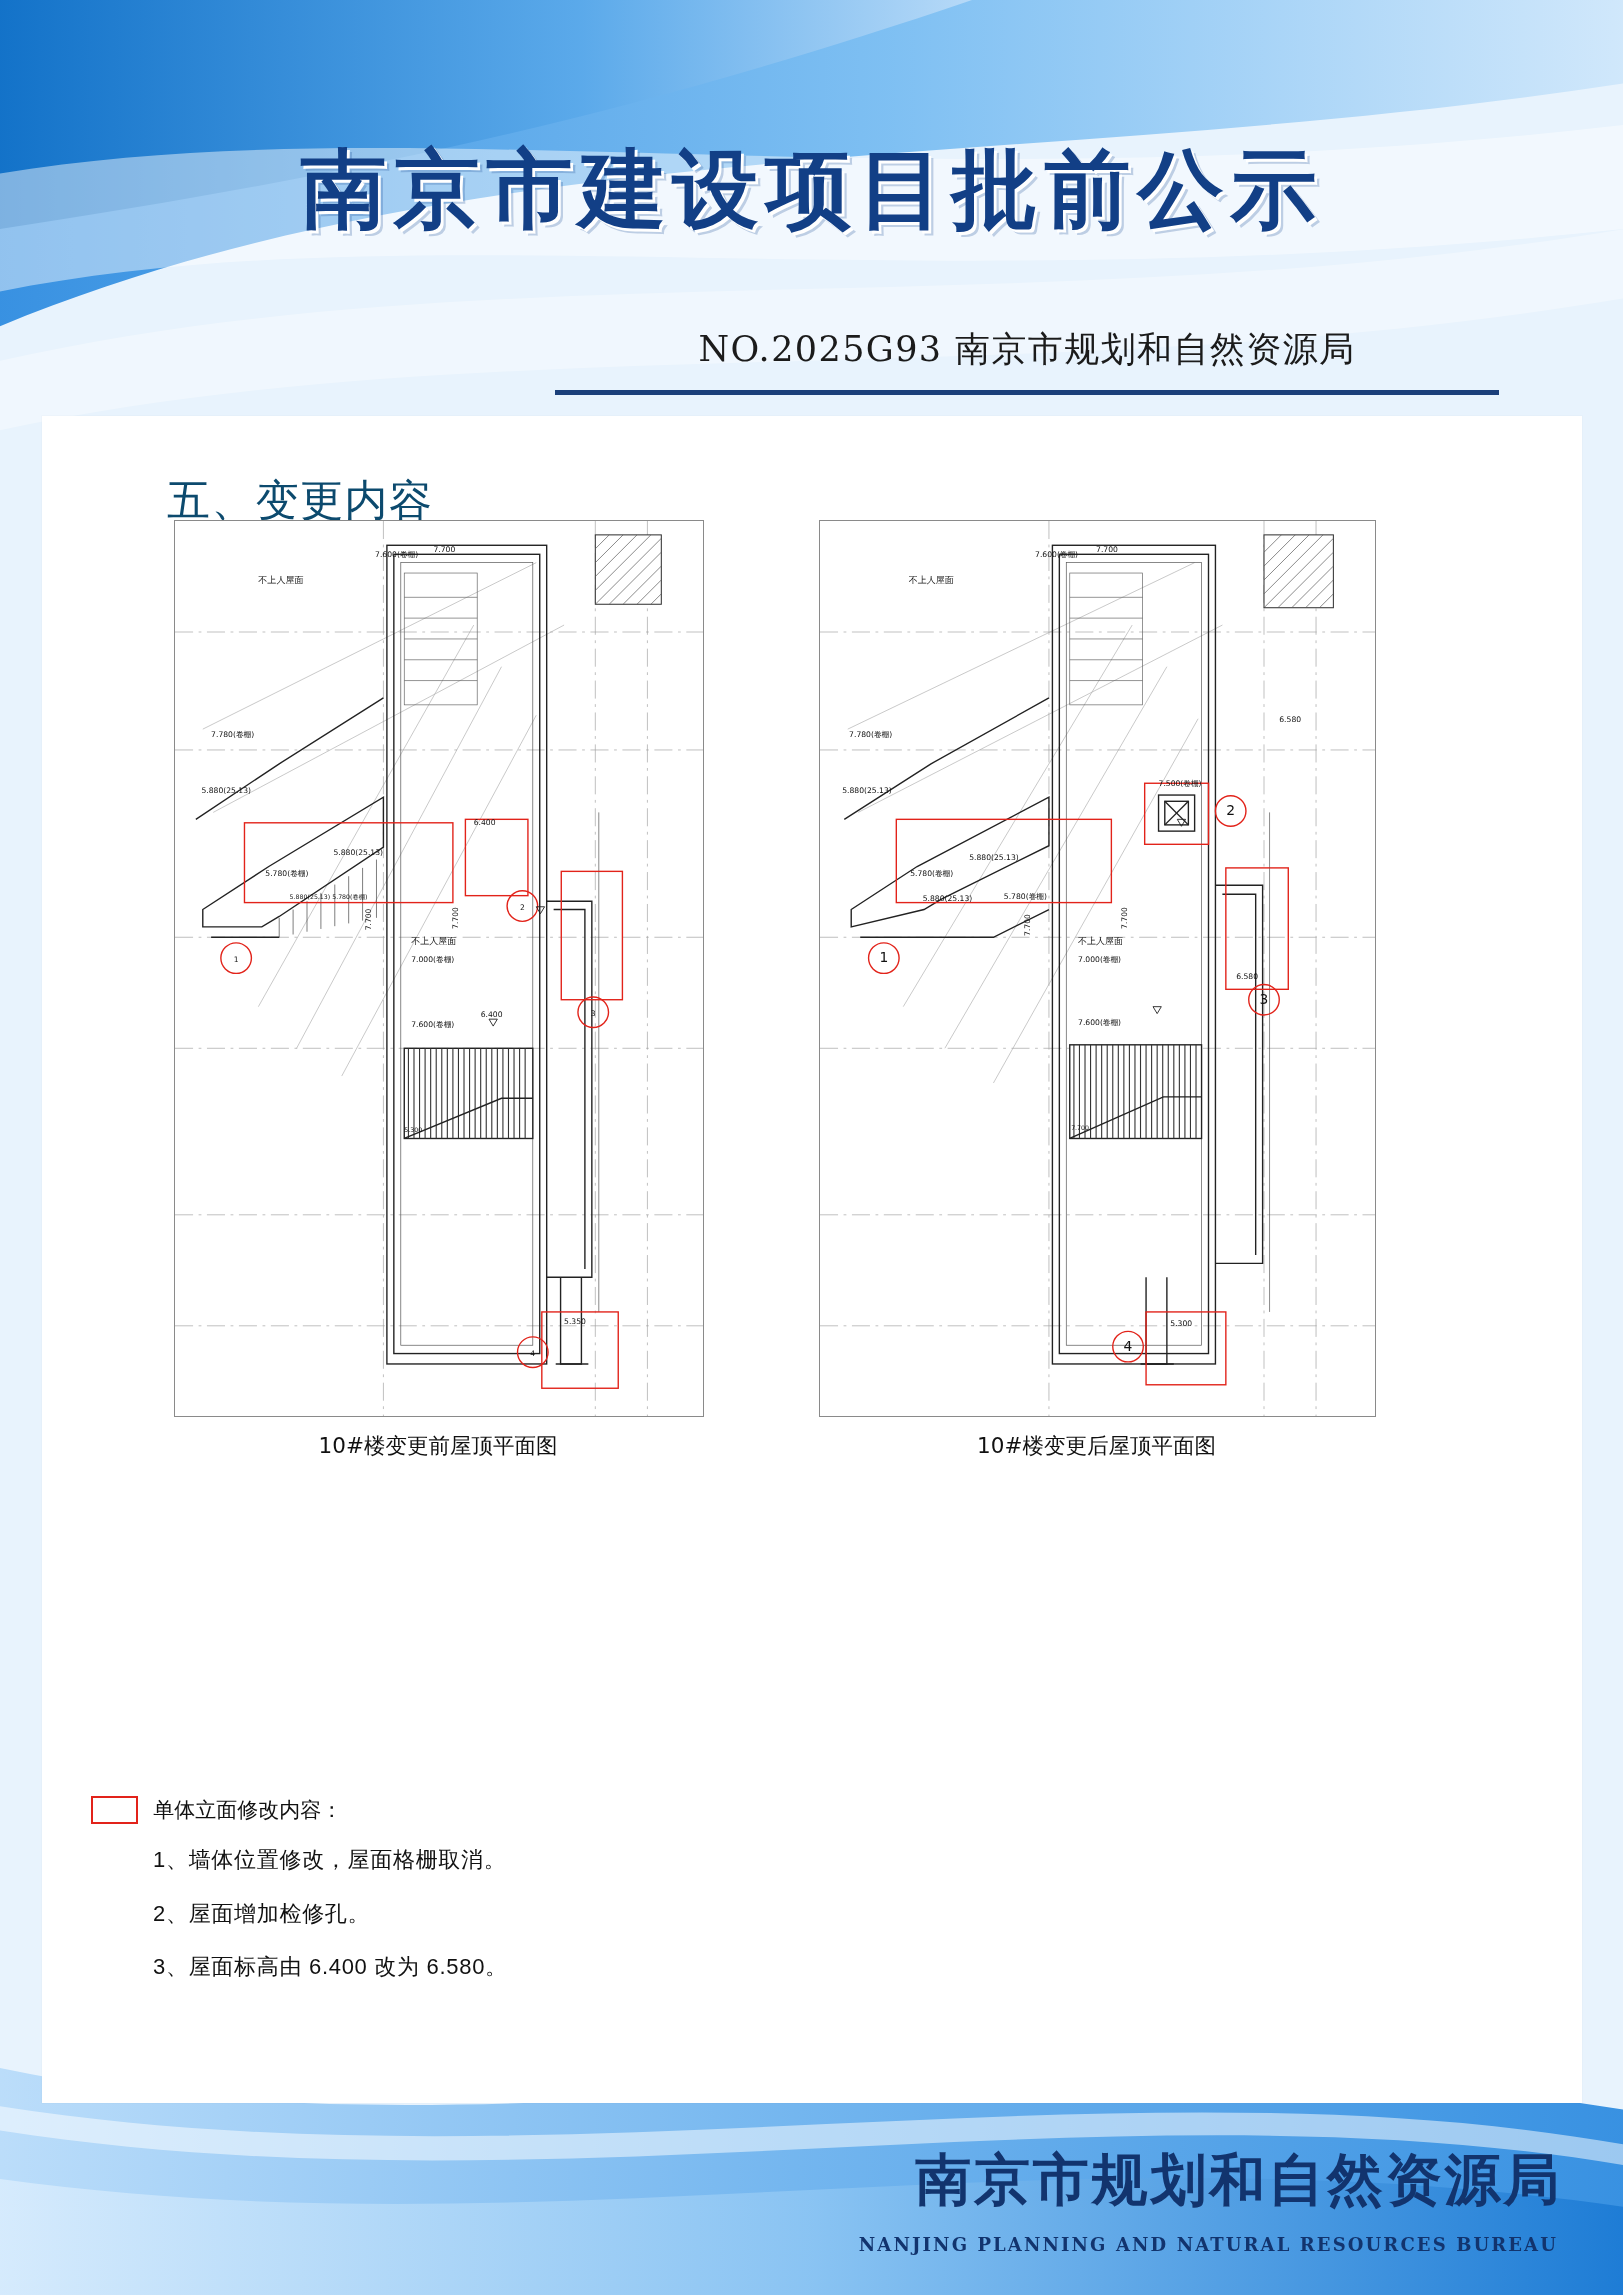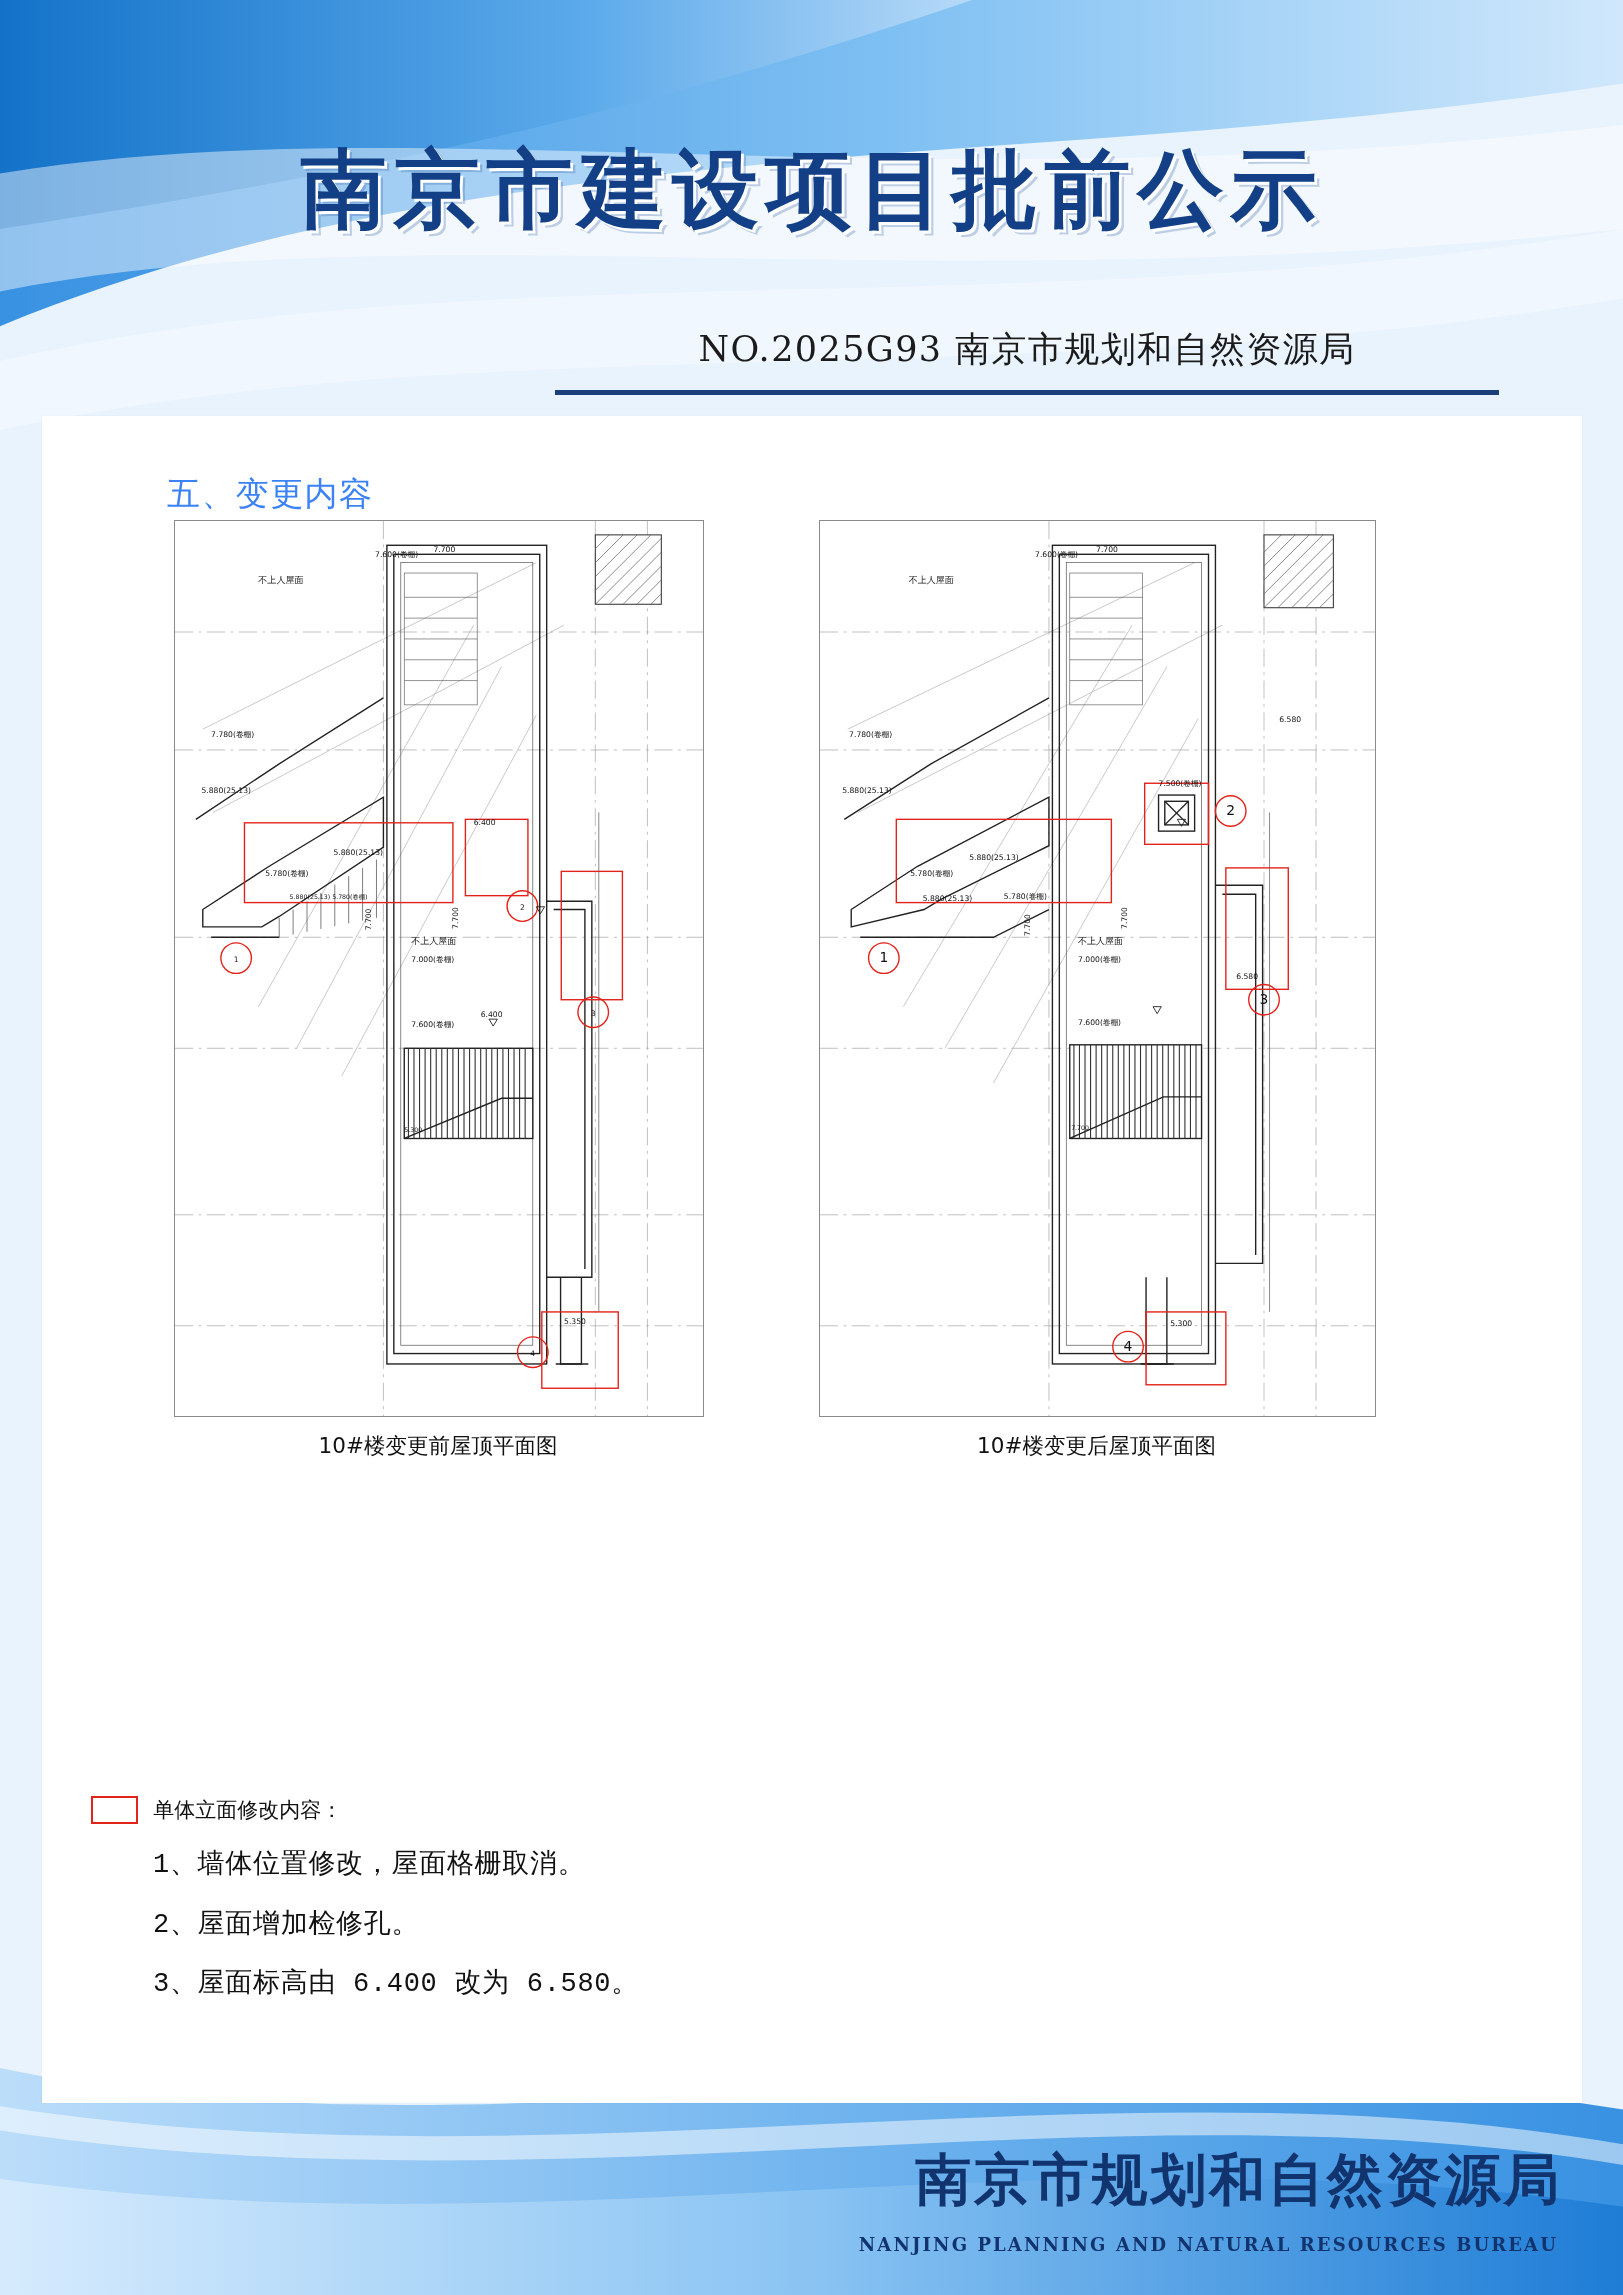--- a/index.html
+++ b/index.html
@@ -68,22 +68,22 @@
     width: 1540px;
     height: 1687px;
     background: #ffffff;
     box-shadow: 0 0 0 0.7px rgba(0,0,0,0.02);
   }
 
   .section-heading {
     position: absolute;
     top: 56px;
     left: 125px;
-    font-size: 33px;
-    color: #3b82f6;
+    font-size: 43px;
+    color: #0c4a6e;
     font-family: "DejaVu Sans", sans-serif;
     letter-spacing: 1.4px;
   }
 
   
   .drawing-box {
     position: absolute;
     top: 104px;
     background: #ffffff;
     border: 0.7px solid #8a8a8a;
@@ -123,24 +123,24 @@
     border: 2.1px solid #e2231a;
     background: #ffffff;
     flex: none;
   }
   .notes-head-text {
     font-size: 21px;
     color: #111;
     font-family: "DejaVu Sans", sans-serif;
   }
   .note-item {
-    font-size: 27px;
+    font-size: 22px;
     color: #111;
     margin: 0 0 23.6px 62px;
-    font-family: Liberation Mono, monospace;
+    font-family: Liberation Sans, sans-serif;
     letter-spacing: 0.7px;
   }
 
   
   .footer {
     position: absolute;
     left: 0; right: 0;
     bottom: 0;
     height: 208px;
   }

